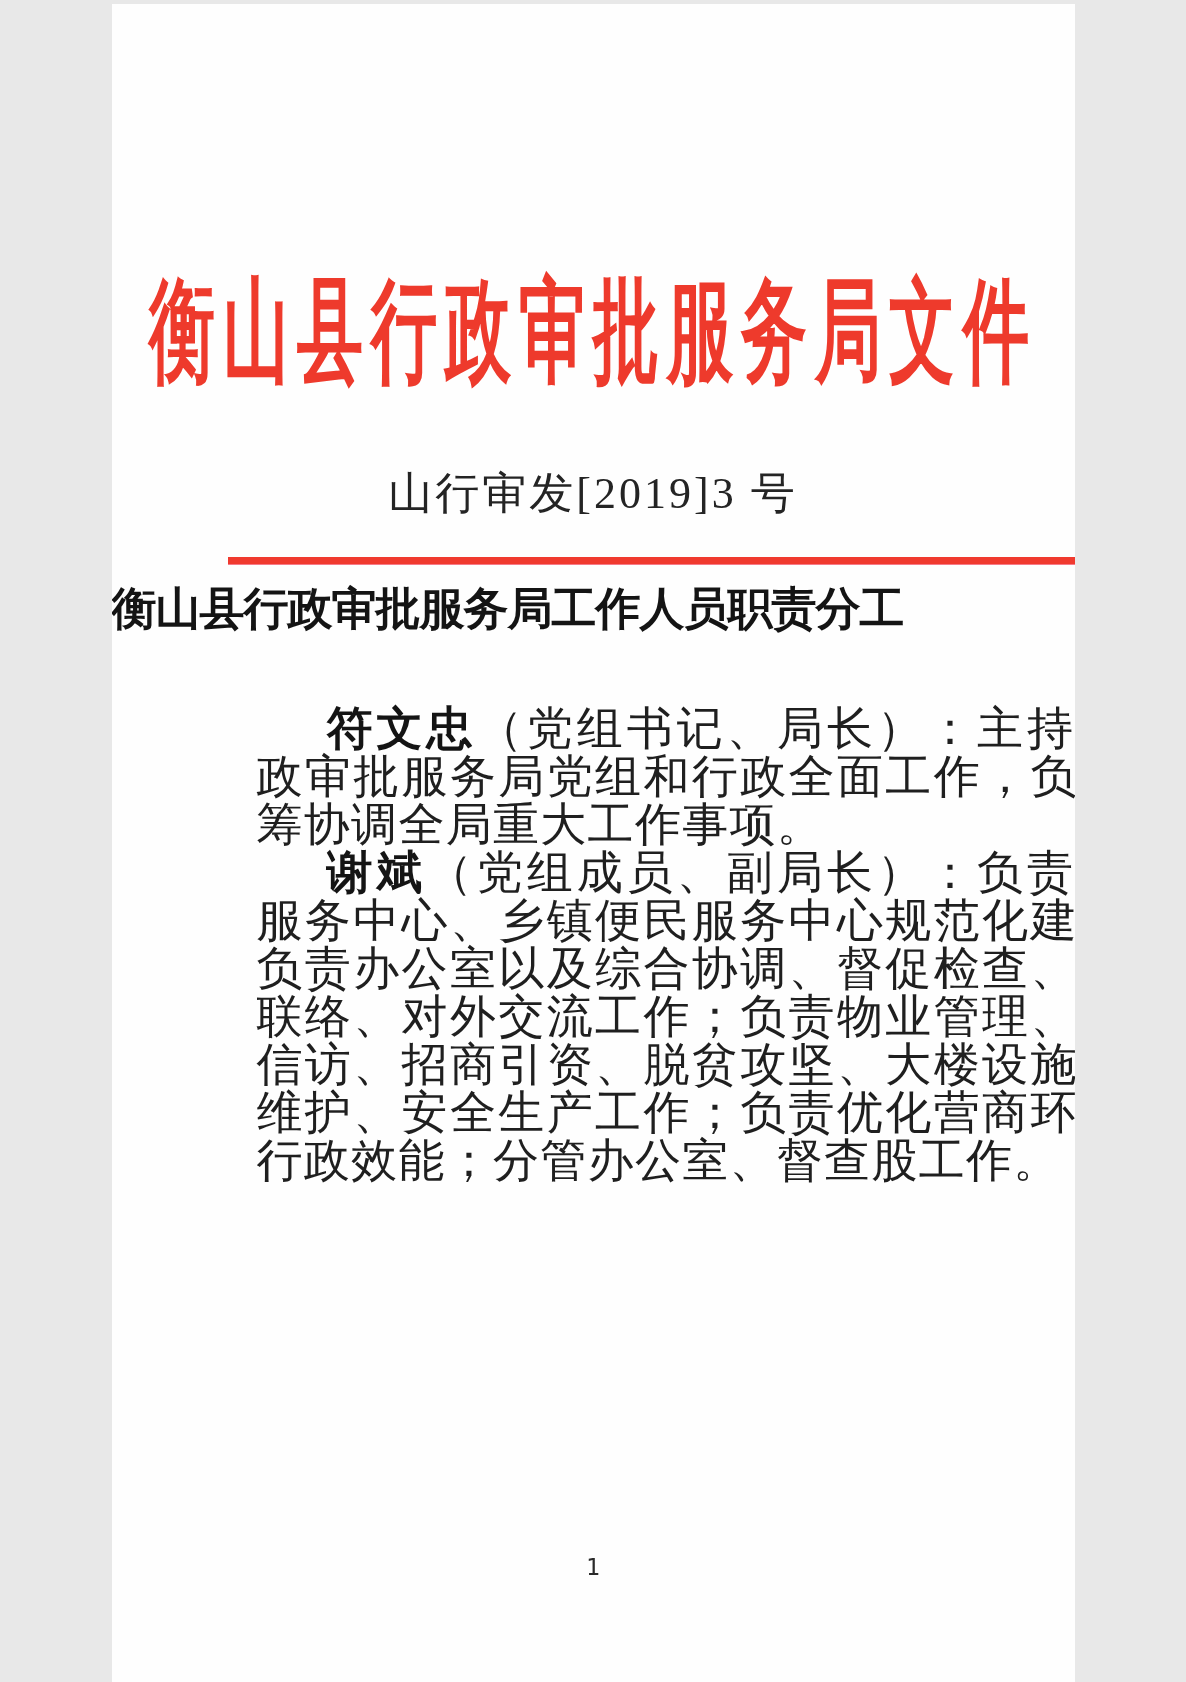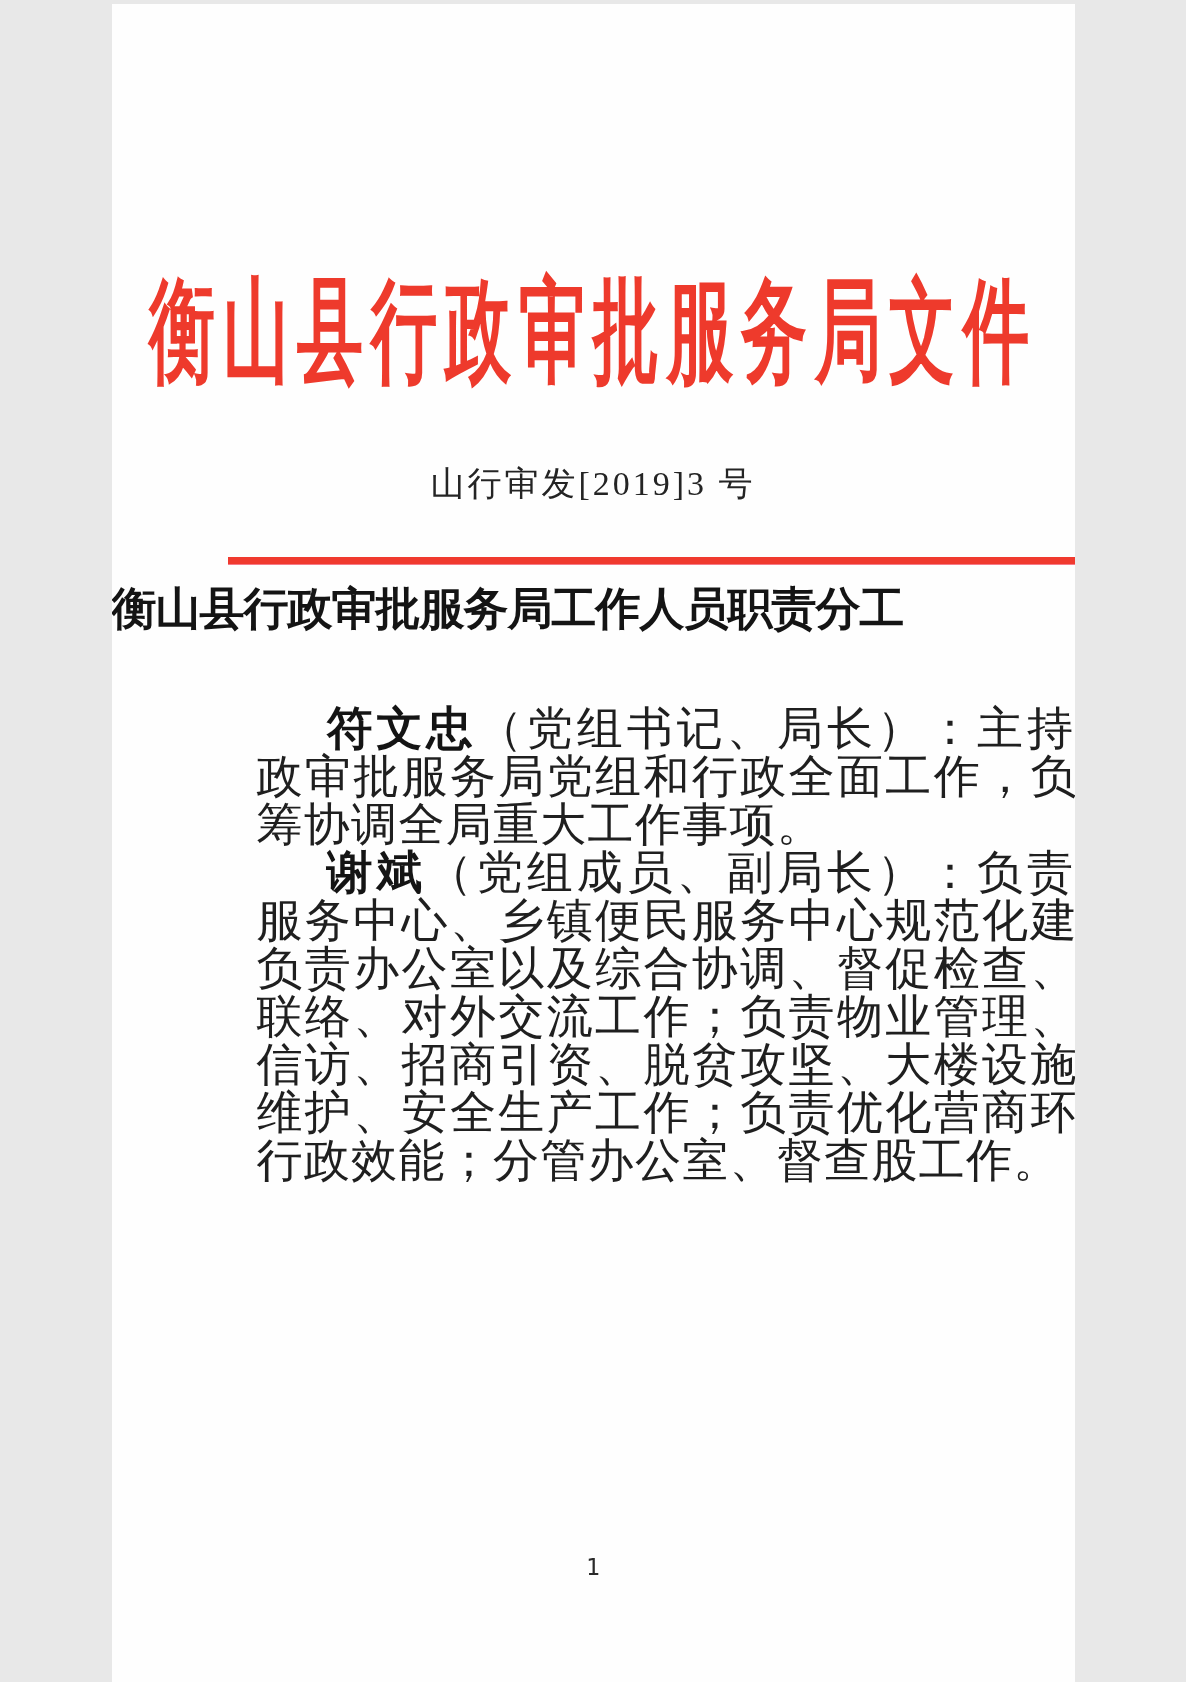--- a/index.html
+++ b/index.html
@@ -31,25 +31,25 @@
     line-height: 72px;
     letter-spacing: 8px;
     color: #ee3a2c;
     transform: scaleY(1.72);
     transform-origin: center top;
     white-space: nowrap;
   }
   
   .doc-number {
     position: absolute;
-    top: 458px;
+    top: 468px;
     left: 0;
     width: 100%;
     text-align: center;
-    font-size: 34px;
+    font-size: 44px;
     line-height: 44px;
     letter-spacing: 3px;
     color: #242424;
   }
   
   .red-rule {
     position: absolute;
     top: 553px;
     left: 116px;
     width: 969px;

